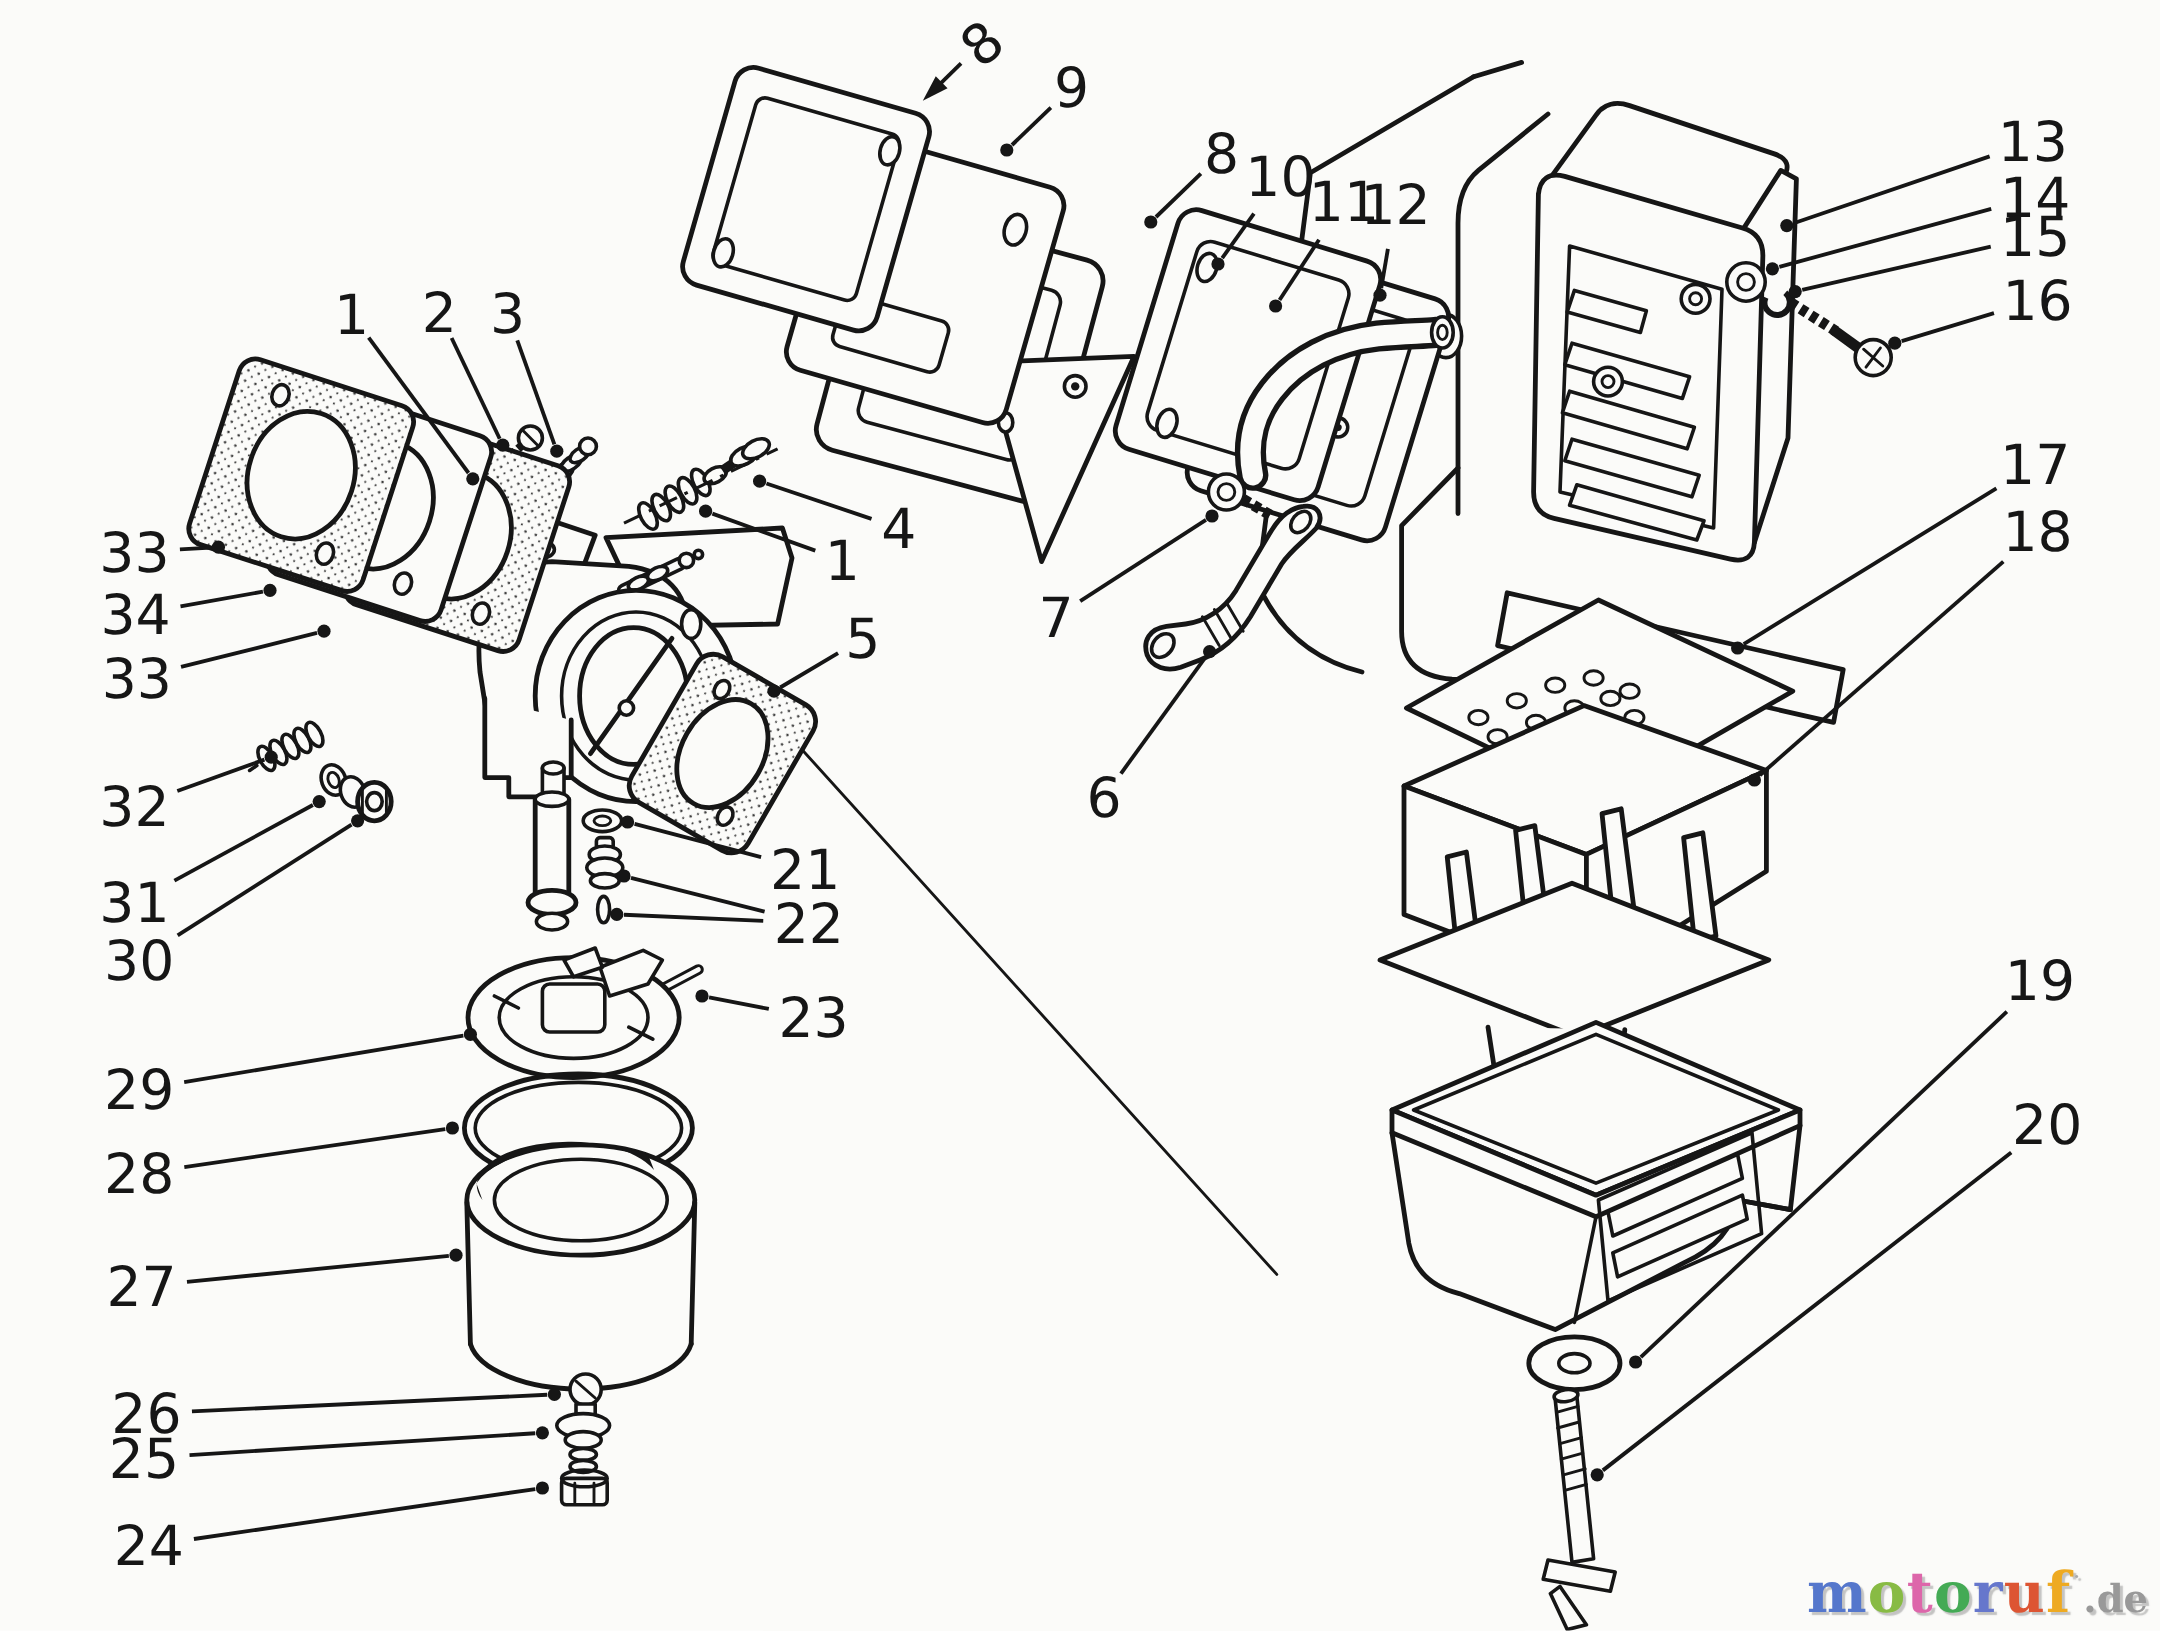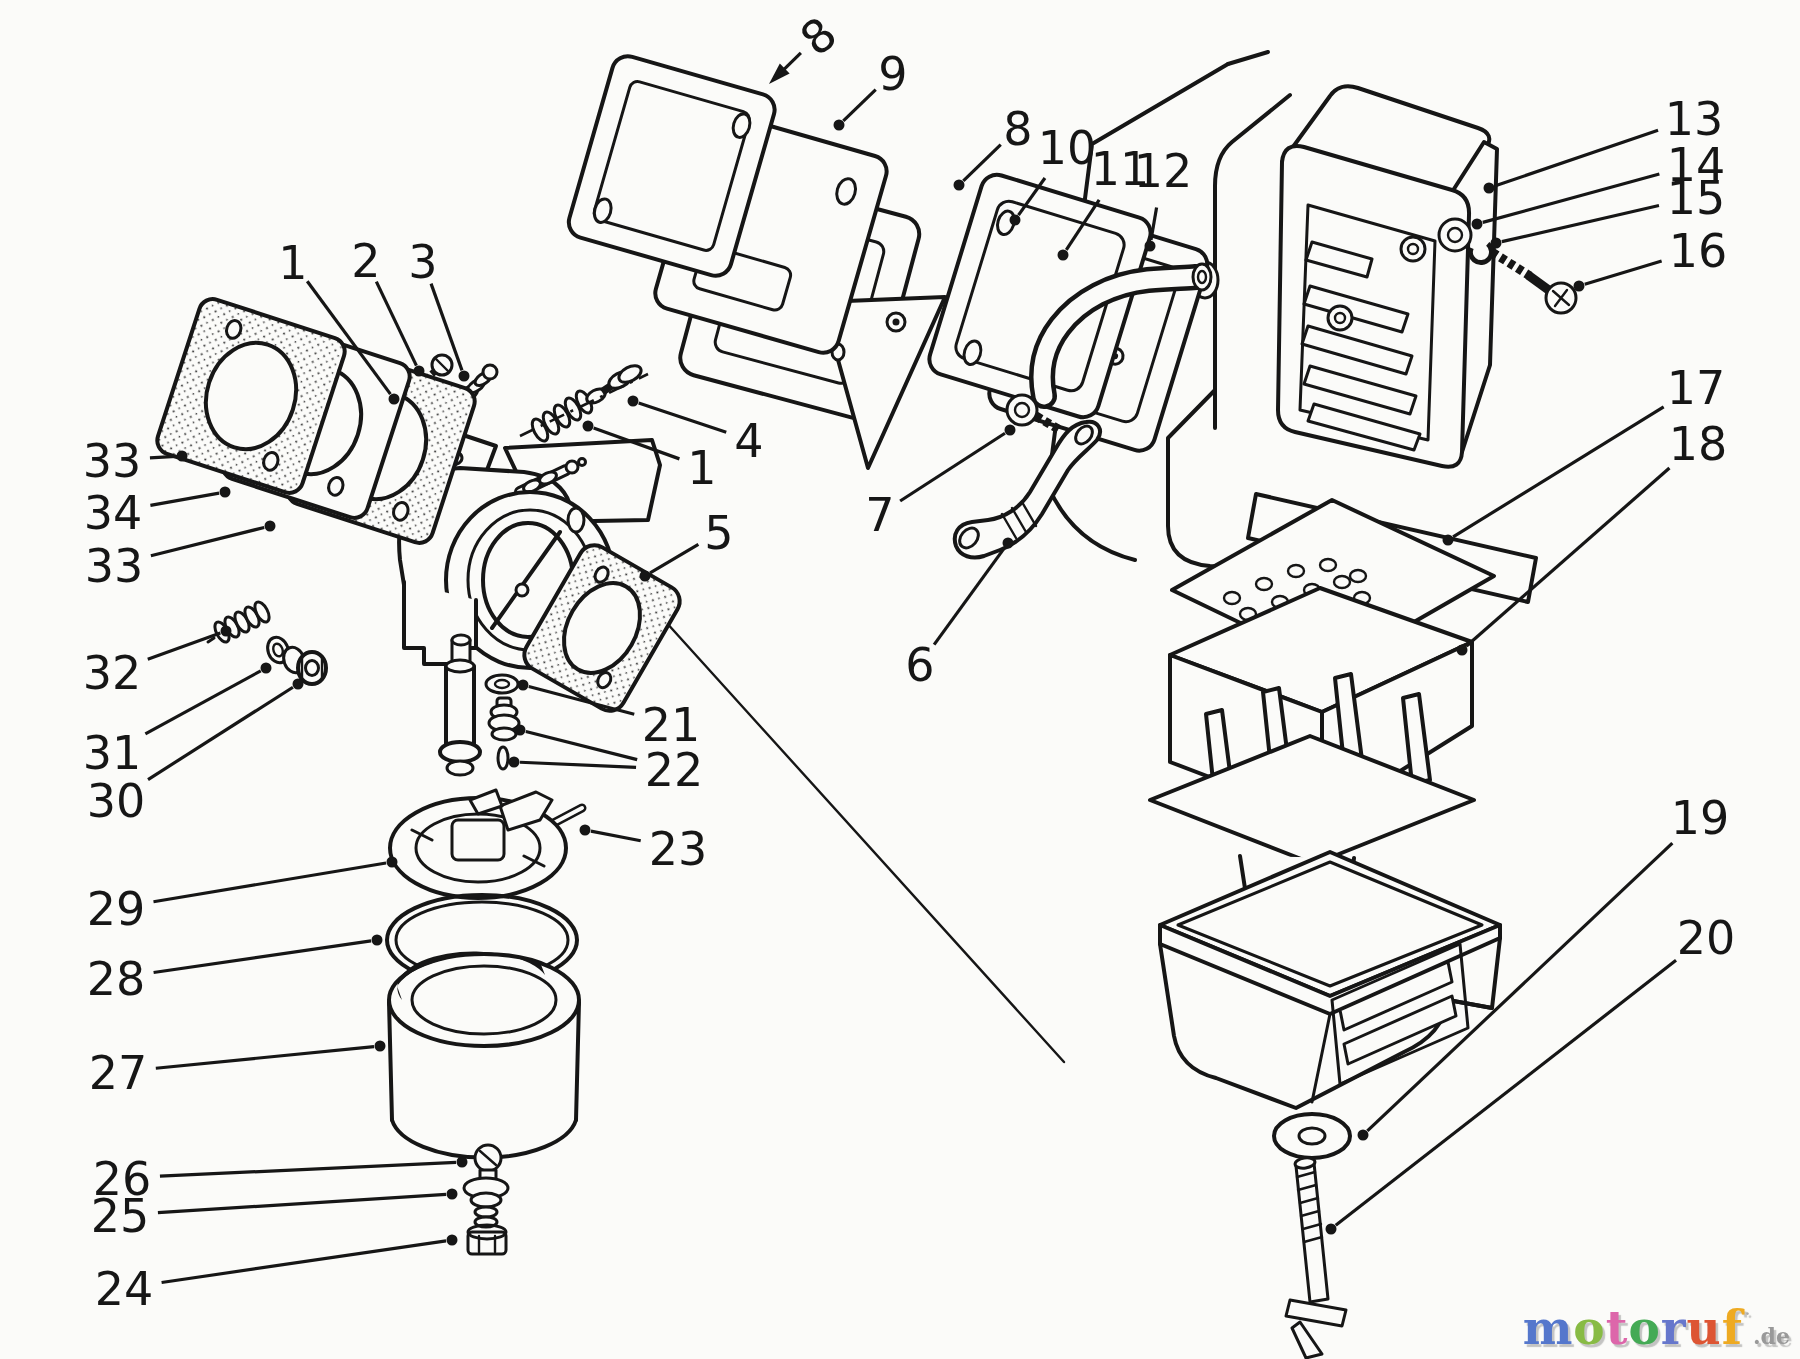--- a/index.html
+++ b/index.html
@@ -13,21 +13,21 @@
   .l3 { fill:none; stroke:var(--ink); stroke-width:3;   stroke-linejoin:round; stroke-linecap:round; }
   .l2 { fill:none; stroke:var(--ink); stroke-width:2.4; stroke-linejoin:round; stroke-linecap:round; }
   .p3 { fill:var(--paper); stroke:var(--ink); stroke-width:3; stroke-linejoin:round; stroke-linecap:round; }
   .ink{ fill:var(--ink); stroke:none; }
   .thread { fill:none; stroke:var(--ink); stroke-width:9; stroke-dasharray:6 4; stroke-linecap:butt; }
   .dd { fill:none; stroke:var(--ink); stroke-width:2.6; stroke-dasharray:16 7 3 7; }
   .callout-line { stroke:var(--ink); stroke-width:3.2; }
   .watermark { position:absolute; right:10px; bottom:4px;
                font-family:"DejaVu Serif", serif; font-size:47px; font-weight:700; letter-spacing:1px;
                text-shadow:2.5px 2.5px 1px rgba(140,140,140,.5); white-space:nowrap; }
-  .watermark .suffix { font-size:22px; font-weight:600; letter-spacing:0; }
+  .watermark .suffix { font-size:32px; font-weight:600; letter-spacing:0; }
   .watermark .mark { font-size:18px; vertical-align:super; }
 </style>
 </head>
 <body>
 
 <div class="stage">
 <svg width="1800" height="1359" viewBox="0 0 1800 1359">
   <defs>
     <pattern id="stip" width="9" height="9" patternUnits="userSpaceOnUse">
       <rect width="9" height="9" fill="#fbfbf9"></rect>

